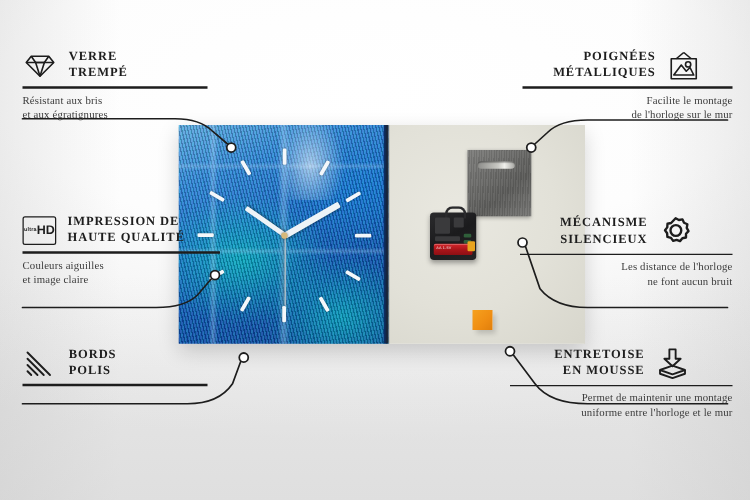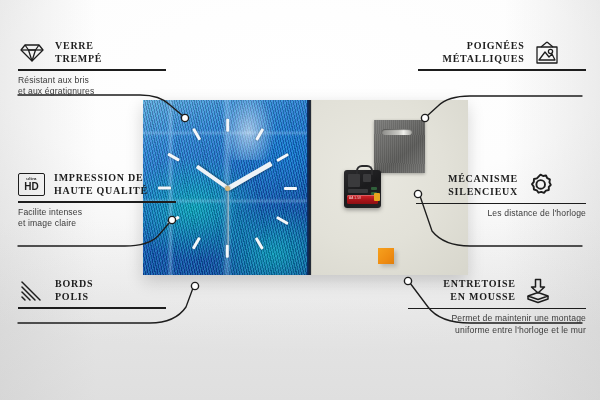--- a/index.html
+++ b/index.html
@@ -108,42 +108,42 @@
 
   
   .callout{position:absolute;z-index:4;}
   .co-head{display:flex;align-items:center;gap:9px;}
   .co-title{
     font-family:Liberation Serif, serif;font-weight:700;
     font-size:10px;letter-spacing:.75px;color:#1d1d1d;line-height:1.26;text-transform:uppercase;
   }
   .co-rule{height:1.4px;background:#1d1d1d;margin:4px 0 4px;}
   .co-desc{
-    font-family:Liberation Sans, sans-serif;font-size:8.6px;color:#3a3a3a;line-height:1.33;letter-spacing:.15px;
+    font-family:Liberation Serif, serif;font-size:8.6px;color:#3a3a3a;line-height:1.33;letter-spacing:.15px;
   }
   .left  .co-head{justify-content:flex-start;}
   .left  .co-title{text-align:left;}
   .left  .co-desc{text-align:left;}
   .right .co-head{justify-content:center;}
   .right .co-title{text-align:right;}
   .right .co-desc{text-align:right;}
 
   .ico{flex:0 0 auto;display:block;}
 
   
   #callout-verre    {left:18px;  top:40px;  width:148px;}
   #callout-impression{left:18px; top:172px; width:158px;}
   #callout-bords    {left:18px;  top:278px; width:148px;}
   #callout-poignees {right:14px; top:40px;  width:168px;}
   #callout-mecanisme{right:14px; top:172px; width:170px;}
   #callout-entretoise{right:14px;top:278px; width:178px;}
 
   #hd-badge{
     width:25px;height:21px;border:1.6px solid #1d1d1d;border-radius:2px;
-    display:flex;flex-direction:column;align-items:center;justify-content:center;line-height:1;
+    display:flex;flex-direction:row;align-items:center;justify-content:center;line-height:1;
   }
   #hd-badge .hd-ultra{font-size:4.3px;font-weight:700;letter-spacing:.2px;font-family:"Liberation Sans",sans-serif;color:#1d1d1d;}
   #hd-badge .hd-hd{font-size:10px;font-weight:700;font-family:"Liberation Sans",sans-serif;color:#1d1d1d;margin-top:.5px;}
 </style>
 </head>
 <body>
 
 <div id="stage">
 
   <div id="product">
@@ -256,21 +256,21 @@
         <span class="hd-ultra">ultra</span>
         <span class="hd-hd">HD</span>
       </div>
       <div class="co-title">
         <div>IMPRESSION DE</div>
         <div>HAUTE QUALITÉ</div>
       </div>
     </div>
     <div class="co-rule"></div>
     <div class="co-desc">
-      <div>Facilite intenses</div>
+      <div>Couleurs aiguilles</div>
       <div>et image claire</div>
     </div>
   </div>
 
   <div class="callout left" id="callout-bords">
     <div class="co-head">
       <svg class="ico" width="28" height="22" viewBox="0 0 28 22">
         <g stroke="#1d1d1d" stroke-width="1.5" stroke-linecap="round">
           <path d="M4,2 L22,20"></path>
             <path d="M4,7 L17,20"></path>
@@ -296,20 +296,24 @@
         <g fill="none" stroke="#1d1d1d" stroke-width="1.3" stroke-linejoin="round">
           <path d="M14,1 L8,6"></path>
             <path d="M14,1 L20,6"></path>
           <rect x="4" y="6" width="20" height="16"></rect>
           <path d="M6,19 L12,11 L16,16 L19,13 L22,19 Z"></path>
           <circle cx="17.5" cy="10.5" r="2.1"></circle>
         </g>
       </svg>
     </div>
     <div class="co-rule"></div>
+    <div class="co-desc">
+      <div>Facilite le montage</div>
+      <div>de l'horloge sur le mur</div>
+    </div>
   </div>
 
   <div class="callout right" id="callout-mecanisme">
     <div class="co-head">
       <div class="co-title">
         <div>MÉCANISME</div>
         <div>SILENCIEUX</div>
       </div>
       <svg class="ico" width="27" height="27" viewBox="0 0 27 27">
         <g fill="none" stroke="#1d1d1d" stroke-width="1.9" stroke-linejoin="round">
@@ -317,20 +321,21 @@
                    L23.8,12.9 L21.8,15.0 L21.8,18.0 L18.9,18.6 L17.0,20.9
                    L14.3,19.9 L11.5,20.7 L9.8,18.3 L6.9,17.5 L6.7,14.6
                    L5.0,12.2 L6.8,9.9 L7.0,7.0 L9.9,6.4 Z"></path>
           <circle cx="13.7" cy="12.4" r="4.3"></circle>
         </g>
       </svg>
     </div>
     <div class="co-rule"></div>
     <div class="co-desc">
       <div>Les distance de l'horloge</div>
+      <div>ne font aucun bruit</div>
     </div>
   </div>
 
   <div class="callout right" id="callout-entretoise">
     <div class="co-head">
       <div class="co-title">
         <div>ENTRETOISE</div>
         <div>EN MOUSSE</div>
       </div>
       <svg class="ico" width="26" height="26" viewBox="0 0 26 26">

